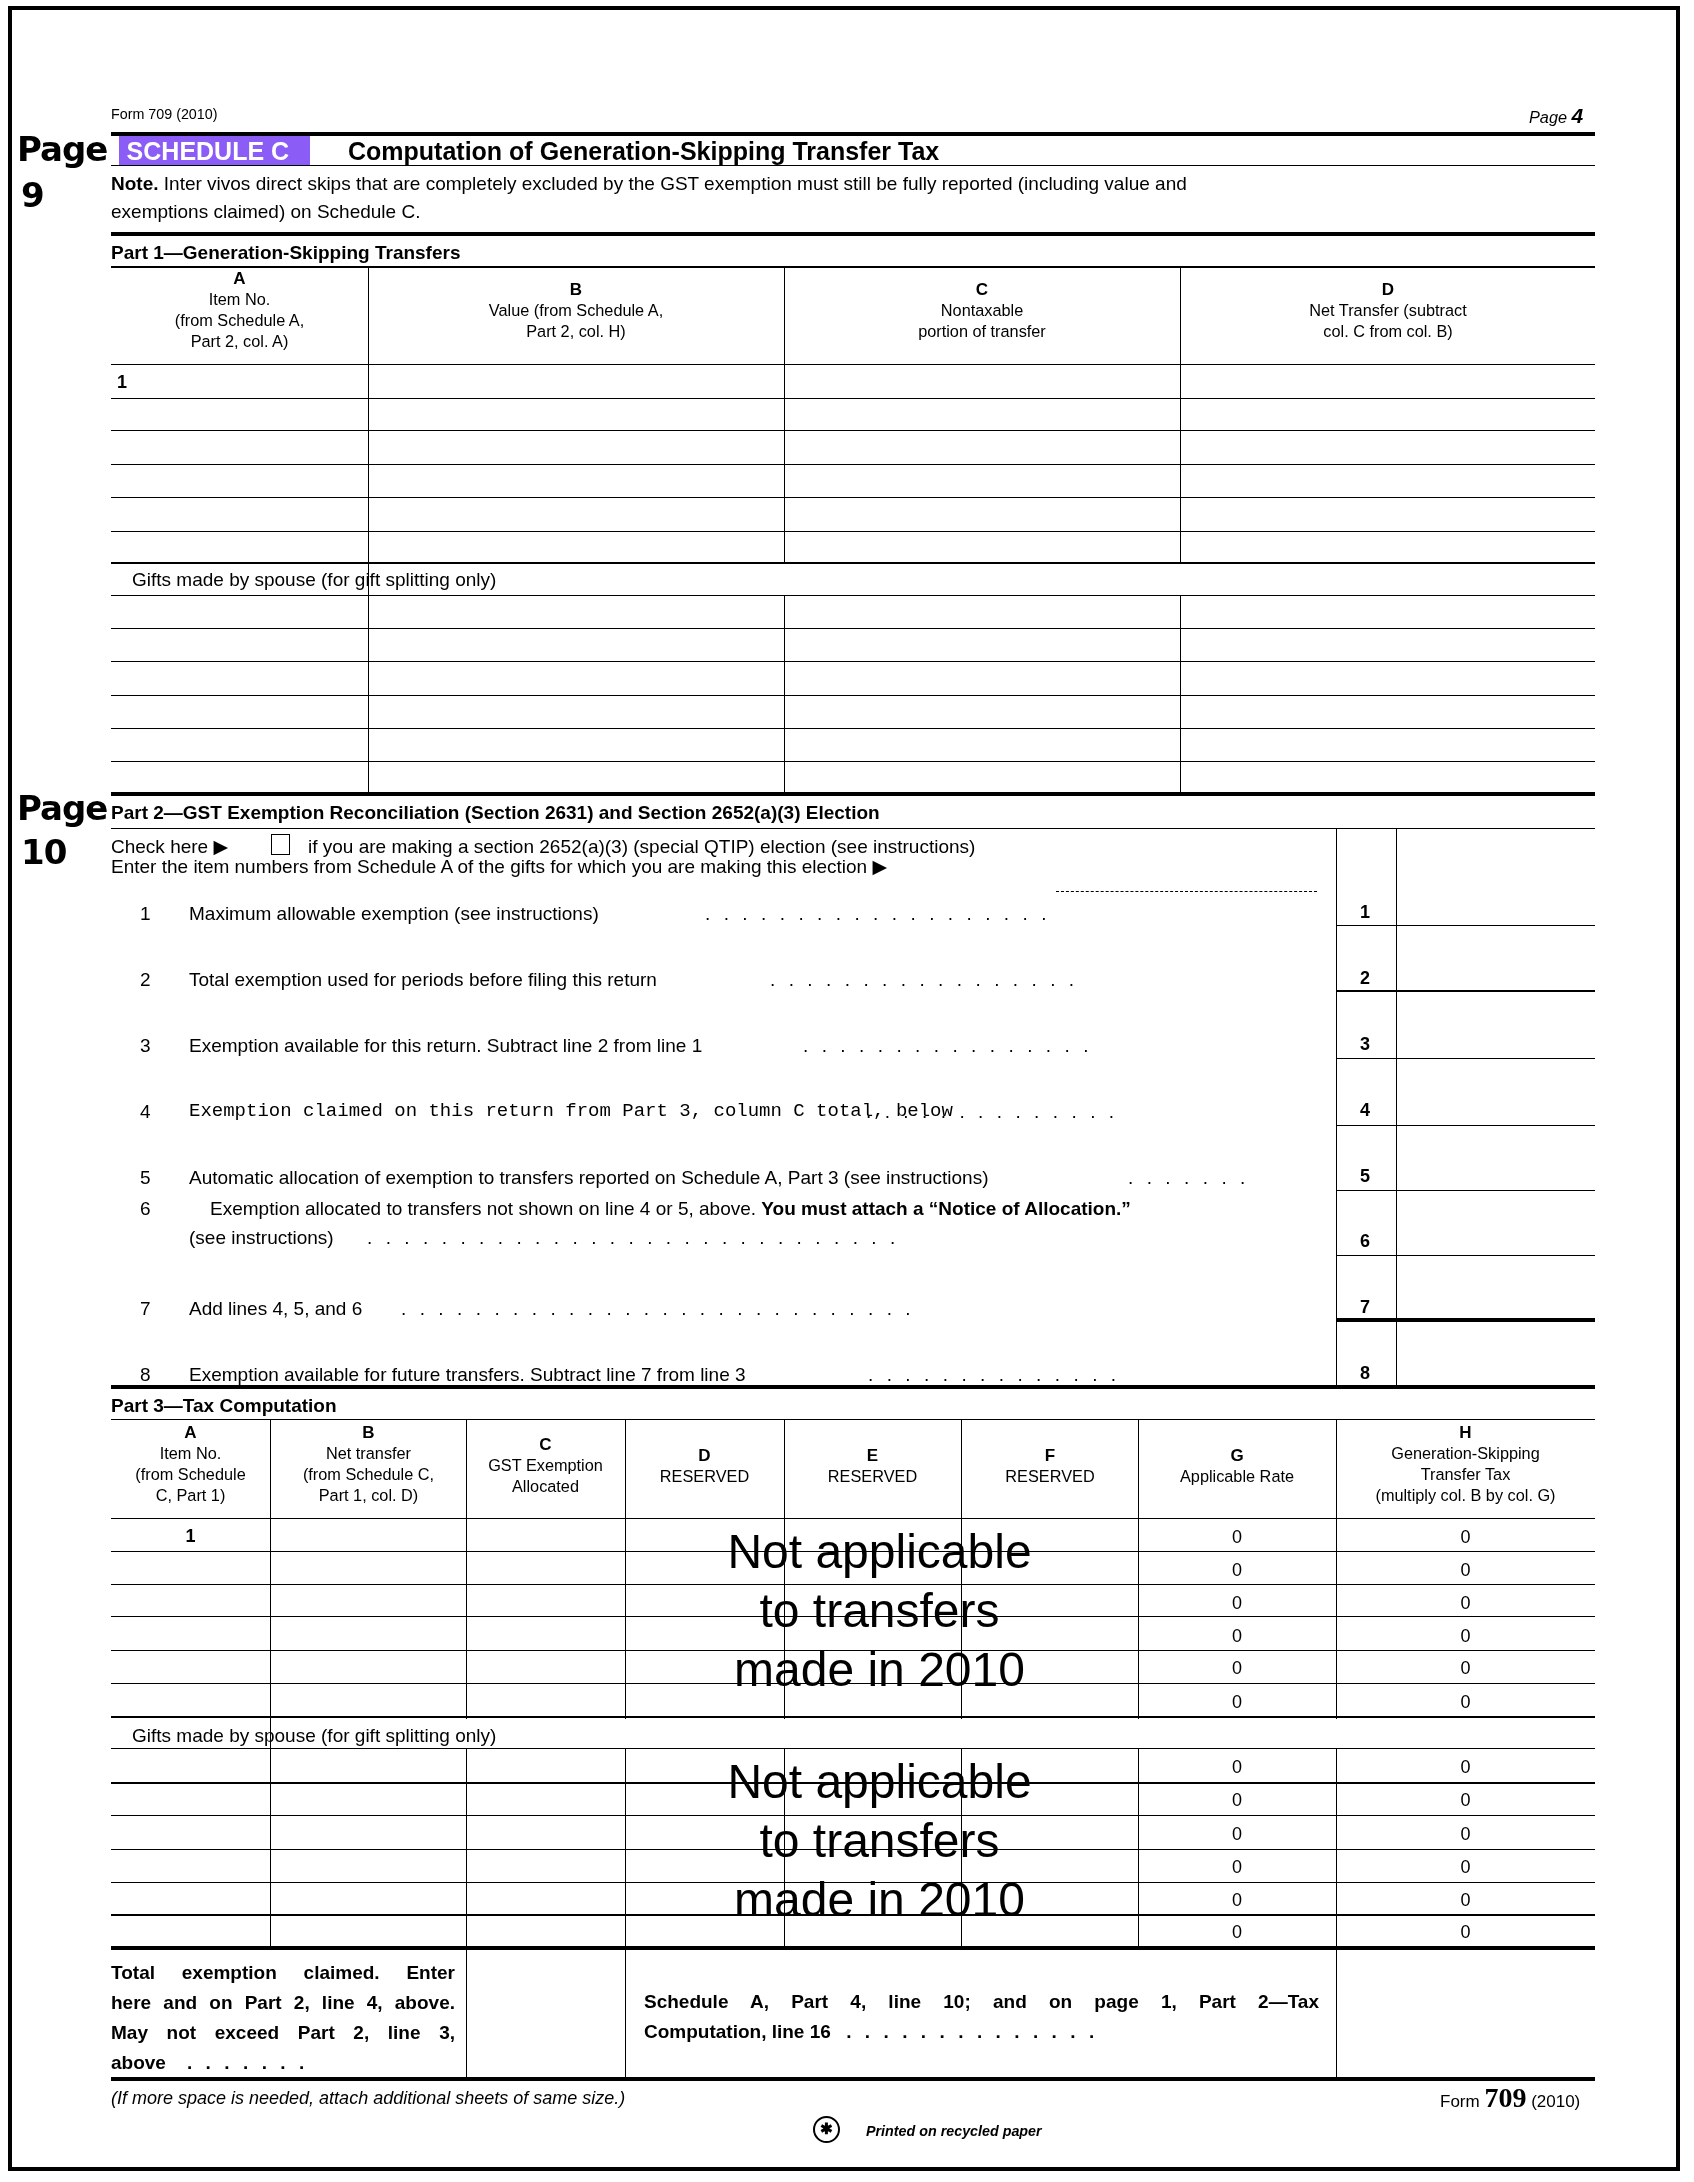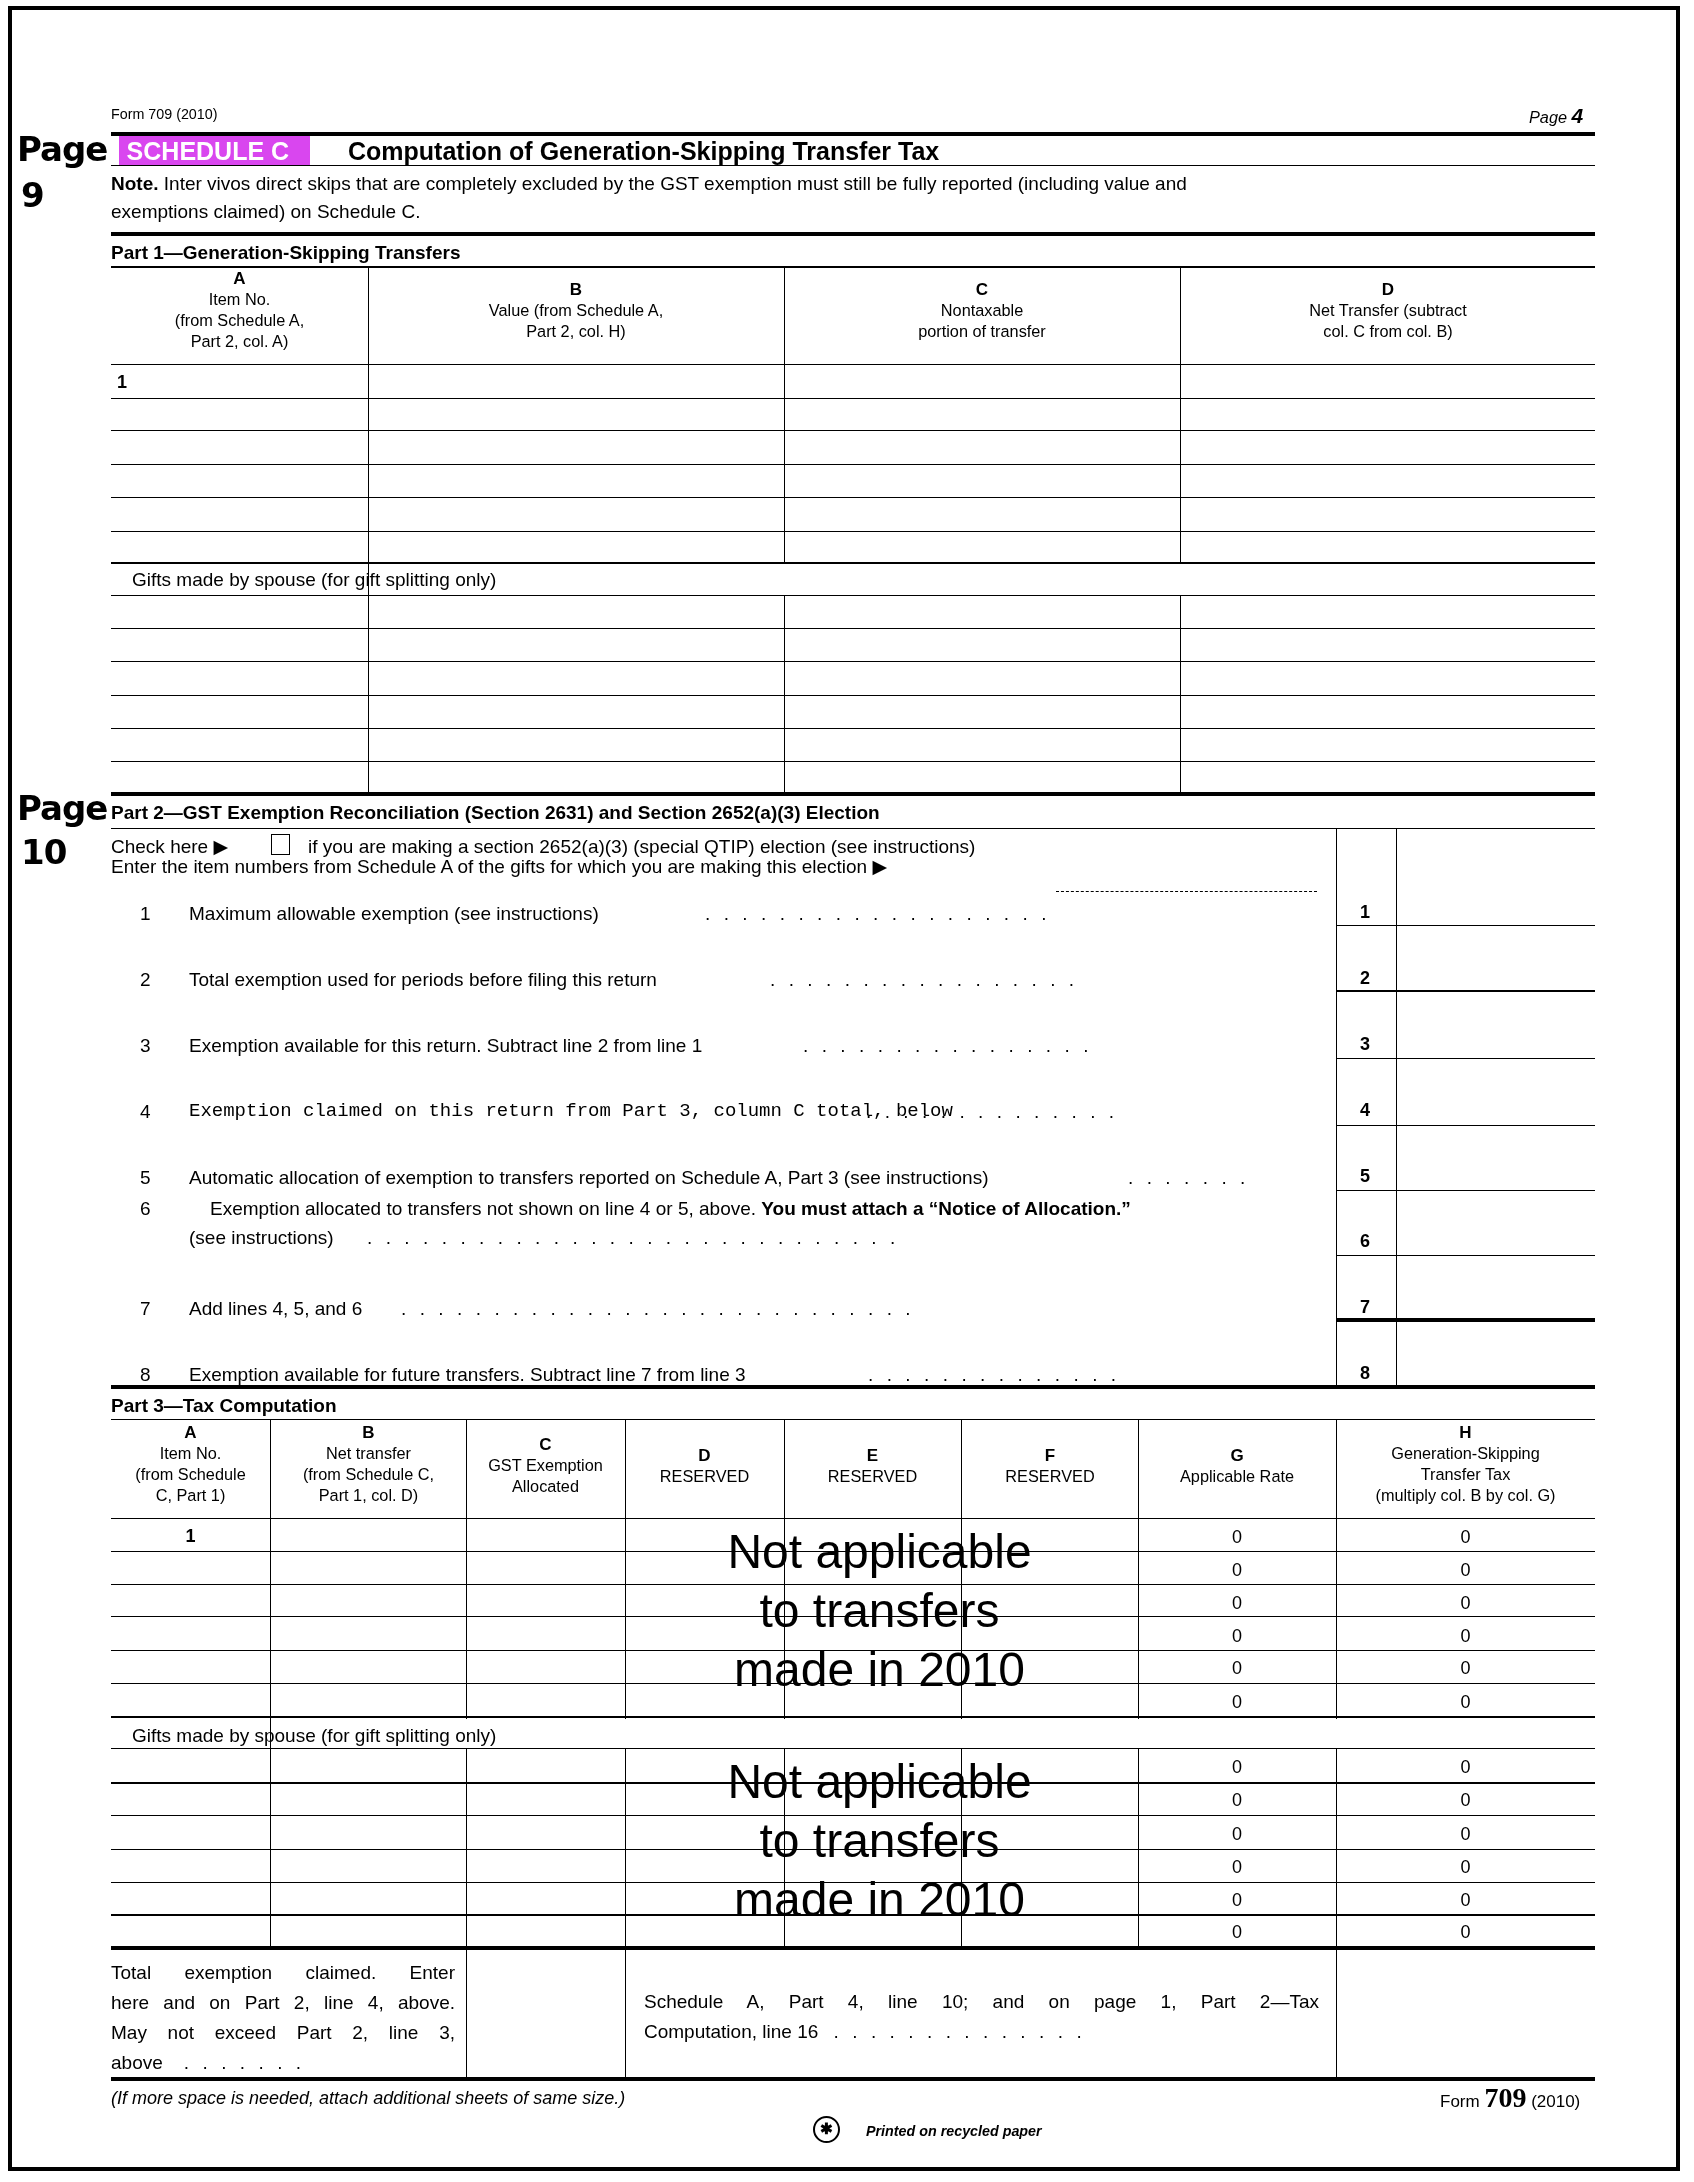--- a/index.html
+++ b/index.html
@@ -1,28 +1,28 @@
 <!DOCTYPE html>
 <html><head>
 <meta charset="utf-8">
 <style>
   html, body { margin:0; padding:0; background:#ffffff; }
   body { width:1695px; height:2182px; position:relative; overflow:hidden; font-family:"Liberation Sans", sans-serif; color:#000; }
   .border { position:absolute; left:7.6px; top:5.7px; width:1672px; height:2165px; border:4.8px solid #000; box-sizing:border-box; }
-  .abs { position:absolute; }
+  .abs { position:absolute;font-weight:bold; }
   .hl { position:absolute; background:#000; height:1.4px; }
   .hl.thick { height:3.8px; }
   .hl.med { height:2.4px; }
   .vl { position:absolute; background:#000; width:1.4px; }
   .t { position:absolute; white-space:nowrap; font-size:19px; line-height:1; }
   .small { font-size:16.3px; }
   .center { text-align:center; }
   .bold { font-weight:bold; }
   .hand { font-family:"DejaVu Sans", sans-serif; font-weight:bold; font-size:34px; letter-spacing:-1px; }
-  .sched-badge { position:absolute; left:119px; top:136px; width:191px; height:30px; background:#d946ef; color:#fff; font-weight:bold; font-size:25px; line-height:30px; padding-left:7.6px; box-sizing:border-box; }
+  .sched-badge { position:absolute; left:119px; top:136px; width:191px; height:30px; background:#8b5cf6; color:#fff; font-weight:bold; font-size:25px; line-height:30px; padding-left:7.6px; box-sizing:border-box; }
   .colhead { position:absolute; font-size:16.3px; line-height:21px; text-align:center; }
   .colhead b { font-size:17px; }
   .dots { letter-spacing:13.4px; }
   .linebox-num { position:absolute; font-weight:bold; font-size:18px; }
   .na { position:absolute; font-size:48px; line-height:59px; text-align:center; color:#000; }
   .zero { position:absolute; font-size:18px; text-align:center; }
   .checkbox { position:absolute; width:19px; height:21px; border:1.4px solid #000; box-sizing:border-box; }
   .dash { position:absolute; border-top:1.4px dashed #000; height:0; }
   .recycle { position:absolute; width:27px; height:27px; border:2.9px solid #000; border-radius:50%; box-sizing:border-box; text-align:center; font-size:15.3px; line-height:21px; font-weight:bold; }
 </style>

